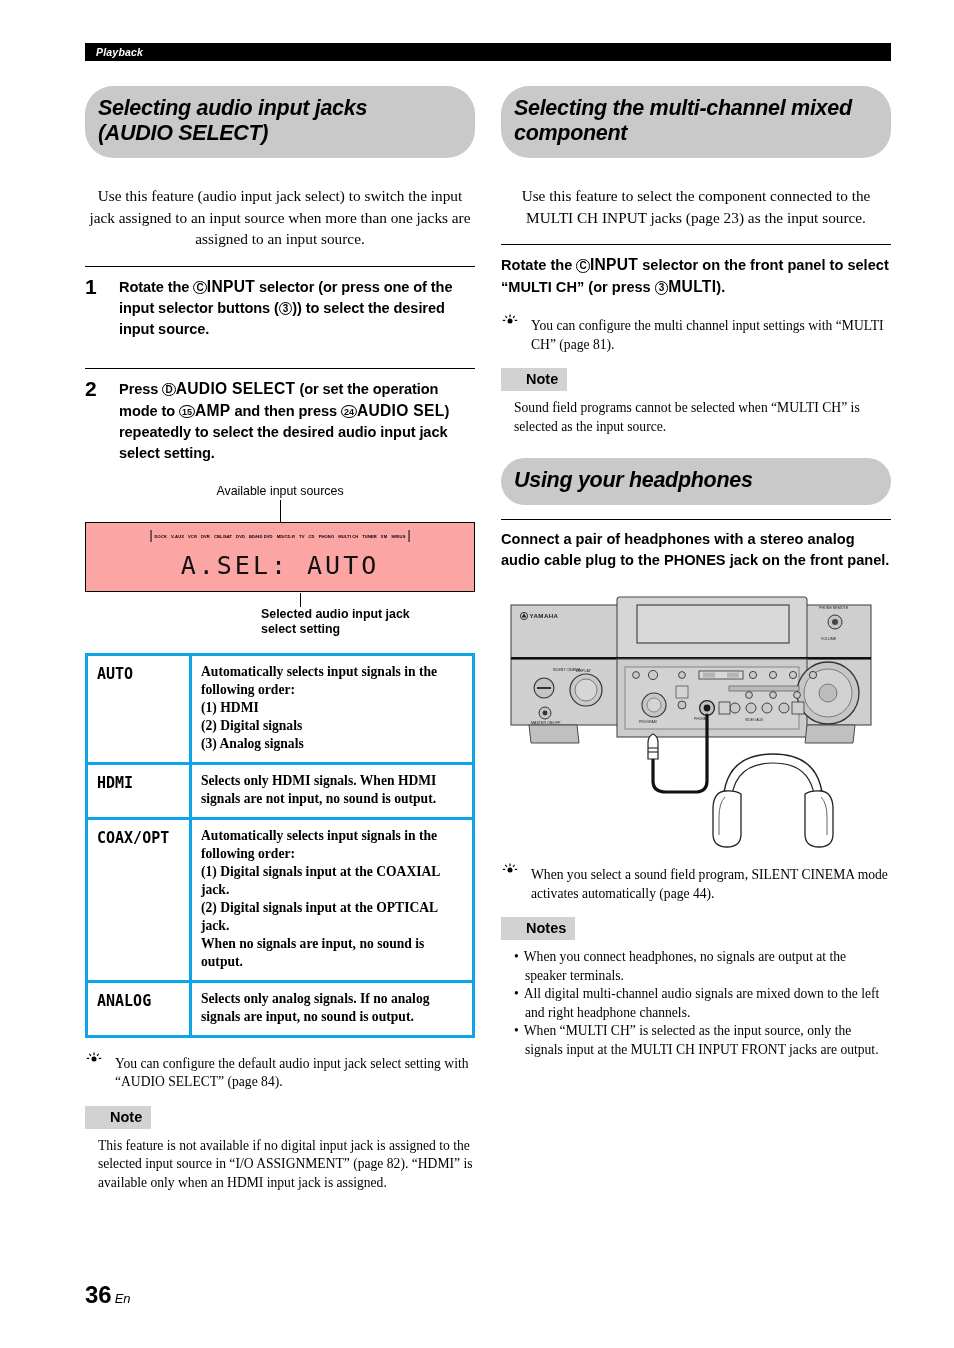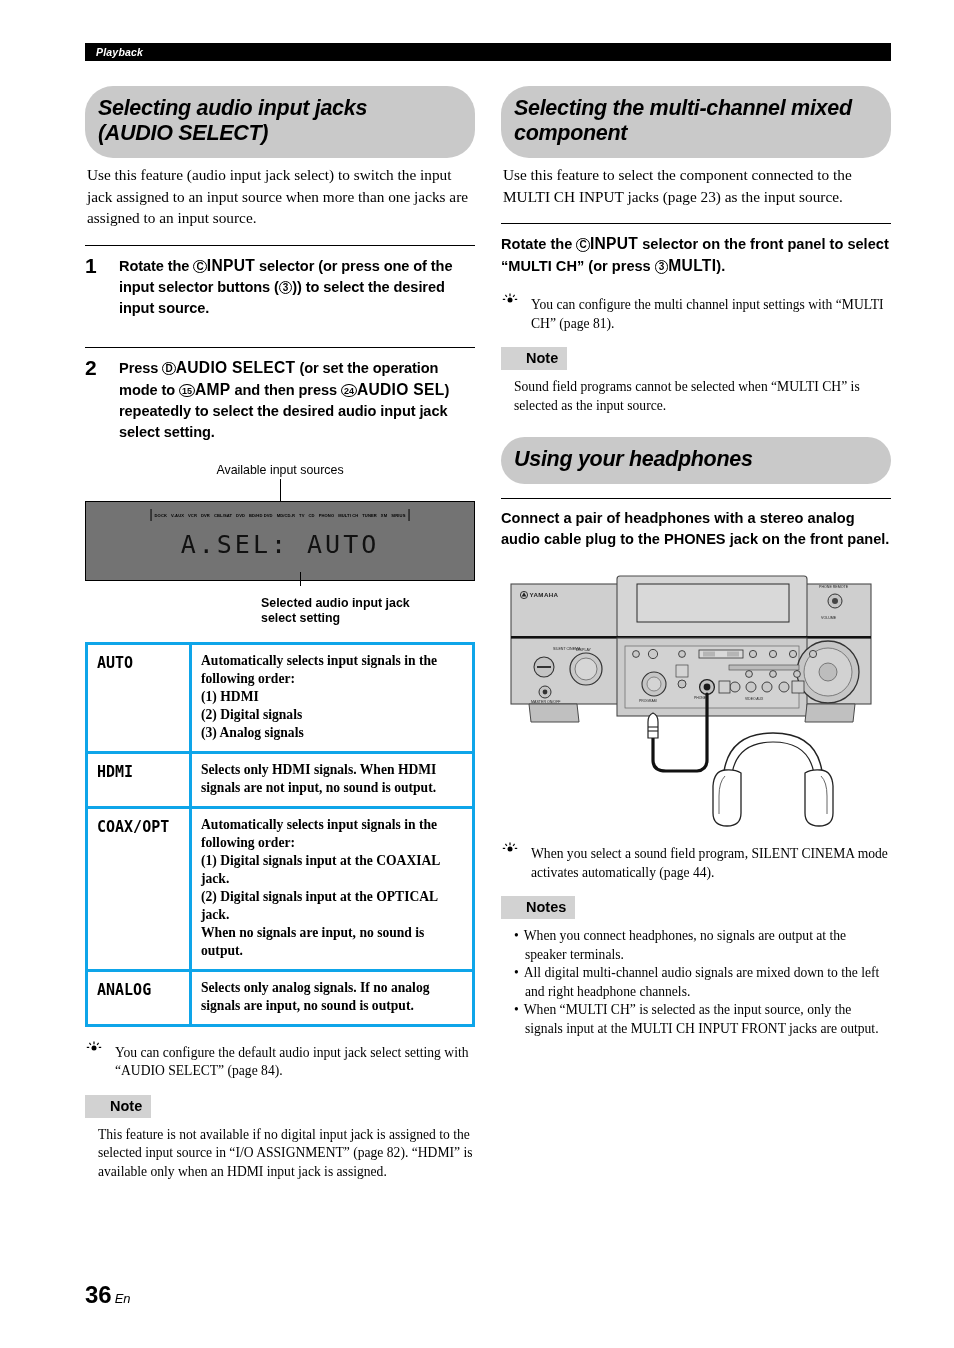--- a/index.html
+++ b/index.html
@@ -42,22 +42,23 @@
     margin:0;
     font-family:"Liberation Sans", sans-serif;
     font-weight:bold; font-style:italic;
     font-size:21.5px; line-height:25px;
     letter-spacing:-0.3px;
   }
 
   
   .intro {
     font-size:15.3px; line-height:21.5px;
-    margin:6px 0 0 0;
+    margin:27px 0 0 0;
     padding: 0 2px;
+    text-align: center;
   }
   .rule { border-top:1.6px solid #000; margin-top:16px; }
 
   
   .step { display:flex; padding:9px 0 12px 0; }
   .step .num {
     font-family:"Liberation Sans", sans-serif;
     font-weight:bold; font-size:21px; line-height:22px;
     width:34px; flex:0 0 34px;
   }
@@ -84,21 +85,21 @@
     font-family:"Liberation Sans", sans-serif;
     font-weight:normal; font-size:12.4px;
     text-align:center; margin-bottom:2px;
   }
   .leader-v {
     width:1px; background:#000; height:22px;
     margin:0 auto;
   }
   .display-box {
     border:1.3px solid #000;
-    height:80px; position:relative; background:#737373;
+    height:70px; position:relative; background:#fca5a5;
   }
   .src-row {
     position:absolute; left:50%; transform:translateX(-50%);
     top:7px; display:flex; align-items:flex-end; gap:4px;
     border-left:1.5px solid #000; border-right:1.5px solid #000;
     padding:0 3px; height:12px;
   }
   .src-row span {
     font-family:"Liberation Sans", sans-serif;
     font-weight:bold; font-size:4.1px; line-height:11px;

